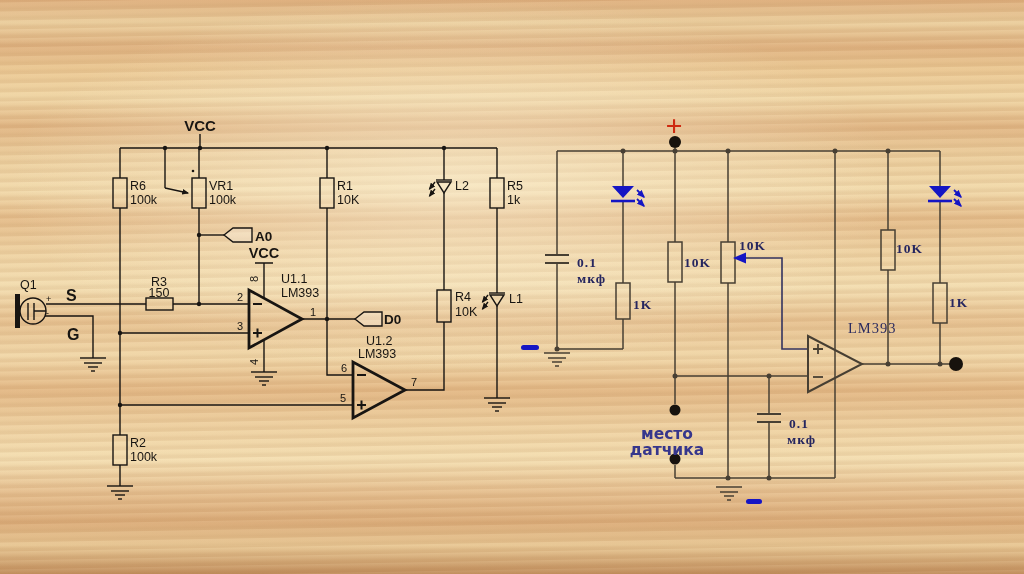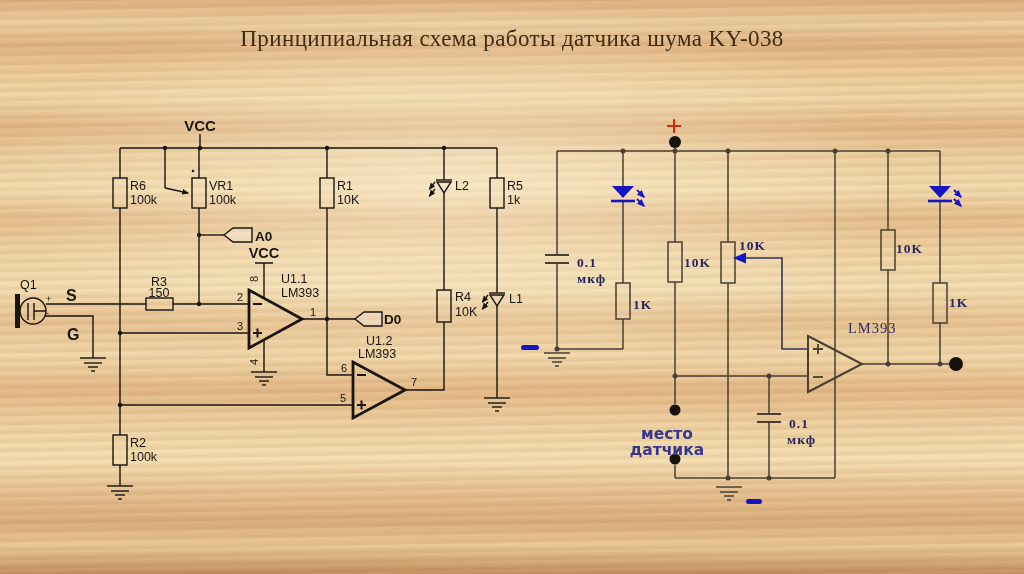--- a/index.html
+++ b/index.html
@@ -46,21 +46,20 @@
   .tag{font:bold 13.5px "Liberation Sans", sans-serif;fill:#181512;}
   .rnav{font:bold 13.5px "Liberation Serif", serif;fill:#26265f;letter-spacing:1px;}
   .rpart{font:14.5px "Liberation Serif", serif;fill:#2c2c60;letter-spacing:1px;}
   .sensor{font:bold 15.5px "DejaVu Sans", sans-serif;fill:#36368c;}
   .redplus{font:bold 30px "Liberation Serif", serif;fill:#ce2a10;}
 </style>
 </head>
 <body>
 
 <div class="stage">
-  <div class="title">Принципиальная схема работы датчика шума KY-038</div>
 
   <svg width="1024" height="574" viewBox="0 0 1024 574">
     <defs>
       <marker id="ahk" viewBox="0 0 6 5" refX="5" refY="2.5" markerWidth="7" markerHeight="6" orient="auto" markerUnits="userSpaceOnUse">
         <path d="M0,0 L6,2.5 L0,5 Z" fill="#181512"></path>
       </marker>
       <marker id="ahb" viewBox="0 0 6 5" refX="5" refY="2.5" markerWidth="8" markerHeight="7" orient="auto" markerUnits="userSpaceOnUse">
         <path d="M0,0 L6,2.5 L0,5 Z" fill="#1515c4"></path>
       </marker>
       <g id="gnd">

